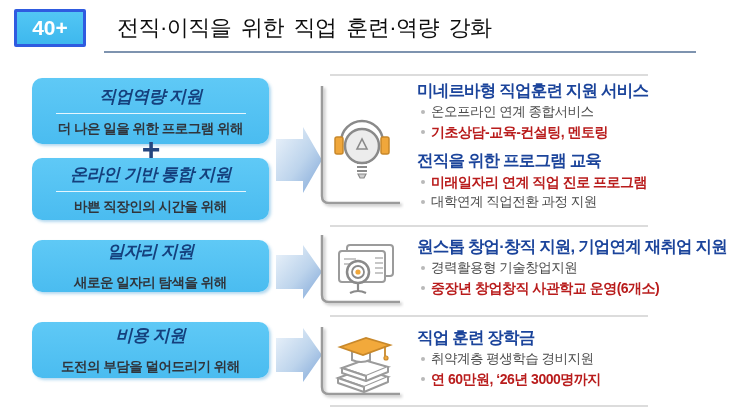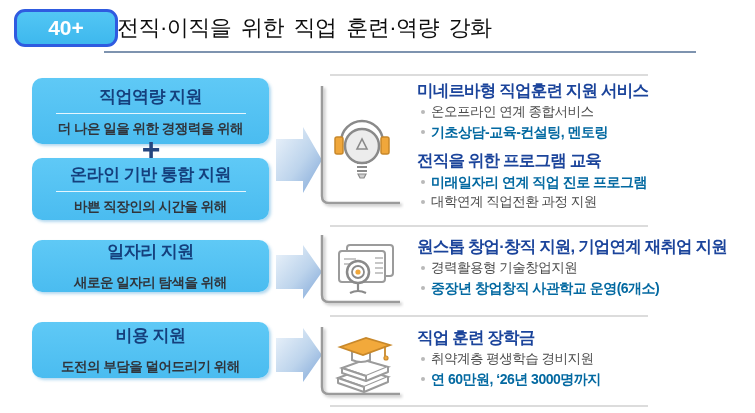--- a/index.html
+++ b/index.html
@@ -2,42 +2,42 @@
 <html><head>
 <meta charset="utf-8">
 <style>
   html,body{margin:0;padding:0;background:#fff;}
   #stage{
     position:relative;width:755px;height:413px;background:#fff;overflow:hidden;
     font-family:"Liberation Sans","DejaVu Sans",sans-serif;
   }
   
   .badge{
-    position:absolute;left:14px;top:9px;width:104px;height:38px;
+    position:absolute;left:14px;top:9px;width:72px;height:38px;
     background:linear-gradient(180deg,#52C6F4,#3EB8EE);
-    border:3px solid #2F5BE0;border-radius:11px;
+    border:3px solid #2F5BE0;border-radius:2px;
     display:flex;align-items:center;justify-content:center;
     color:#fff;font-size:21px;font-weight:700;box-sizing:border-box;
   }
   .page-title{
     position:absolute;left:117px;top:13px;font-size:22px;font-weight:400;
     color:#0d0d0d;letter-spacing:-0.5px;word-spacing:4px;white-space:nowrap;
   }
   .title-underline{
     position:absolute;left:104px;top:51px;width:592px;height:2px;background:#7E93AF;
   }
   
   .lbox{
     position:absolute;left:32px;width:237px;border-radius:10px;
     background:linear-gradient(180deg,#5FC9F6,#4ABCF0);
     box-shadow:2px 2px 3px rgba(90,170,220,.45);
     display:flex;flex-direction:column;align-items:center;justify-content:center;
     box-sizing:border-box;padding:4px 10px;
   }
-  .lbox-title{font-size:17px;font-weight:700;color:#15407D;letter-spacing:-0.5px;white-space:nowrap;}
+  .lbox-title{font-size:17px;font-weight:700;color:#15407D;letter-spacing:-0.5px;white-space:nowrap;font-style:italic;}
   .lbox-rule{width:190px;height:1px;background:rgba(255,255,255,.85);margin:5px 0 6px 0;}
   .lbox-sub{font-size:13.5px;font-weight:600;color:#30353c;letter-spacing:-0.5px;white-space:nowrap;}
   .plus{
     position:absolute;left:132px;top:133px;width:38px;height:32px;
     font-size:32px;line-height:32px;font-weight:900;color:#24457F;text-align:center;
   }
   
   .arrow{position:absolute;left:276px;}
   
   .rule{position:absolute;left:330px;width:318px;height:2px;background:#DCDCDC;}
@@ -50,37 +50,37 @@
   }
   .sect{margin-bottom:7px;}
   .bullet{
     position:relative;padding-left:14px;font-size:13.5px;line-height:20px;
     color:#4a4a4a;letter-spacing:-0.5px;white-space:nowrap;
   }
   .bullet::before{
     content:'';position:absolute;left:4px;top:8px;width:4px;height:4px;
     border-radius:50%;background:#b9b9b9;
   }
-  .bullet.bold{font-weight:700;color:#0369a1;font-size:14px;}
+  .bullet.bold{font-weight:700;color:#b91c1c;font-size:14px;}
 </style>
 </head>
 <body>
 
 <div id="stage">
 
   <div class="badge">
     <span>40+</span>
   </div>
   <div class="page-title">전직·이직을 위한 직업 훈련·역량 강화</div>
   <div class="title-underline"></div>
 
   <div class="lbox" style="top:78px;height:66px;">
     <div class="lbox-title">직업역량 지원</div>
     <div class="lbox-rule"></div>
-    <div class="lbox-sub">더 나은 일을 위한 경쟁력을 위해</div>
+    <div class="lbox-sub">더 나은 일을 위한 프로그램 위해</div>
   </div>
 
   <div class="plus">+</div>
 
   <div class="lbox" style="top:158px;height:62px;">
     <div class="lbox-title">온라인 기반 통합 지원</div>
     <div class="lbox-rule"></div>
     <div class="lbox-sub">바쁜 직장인의 시간을 위해</div>
   </div>
 

